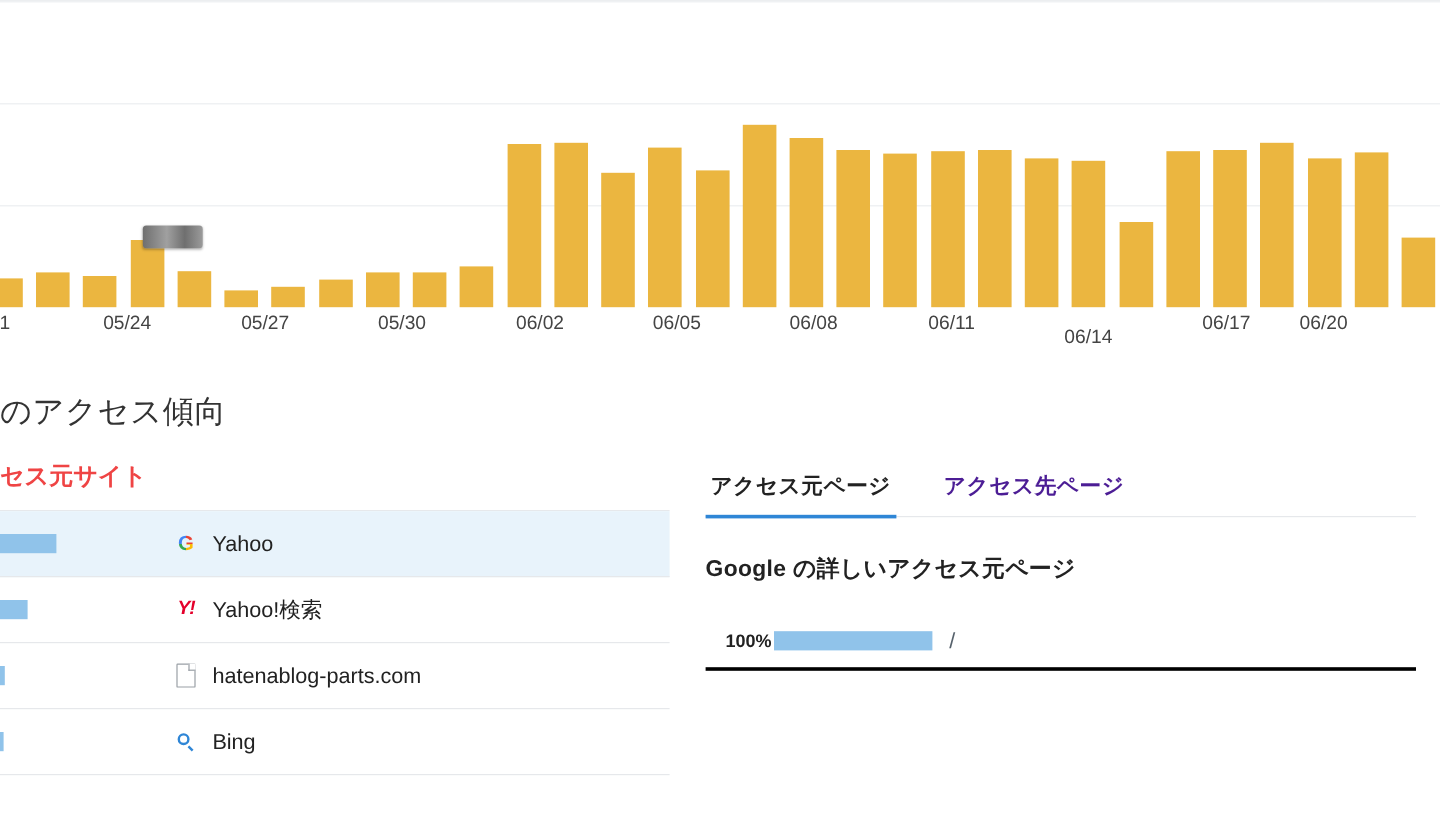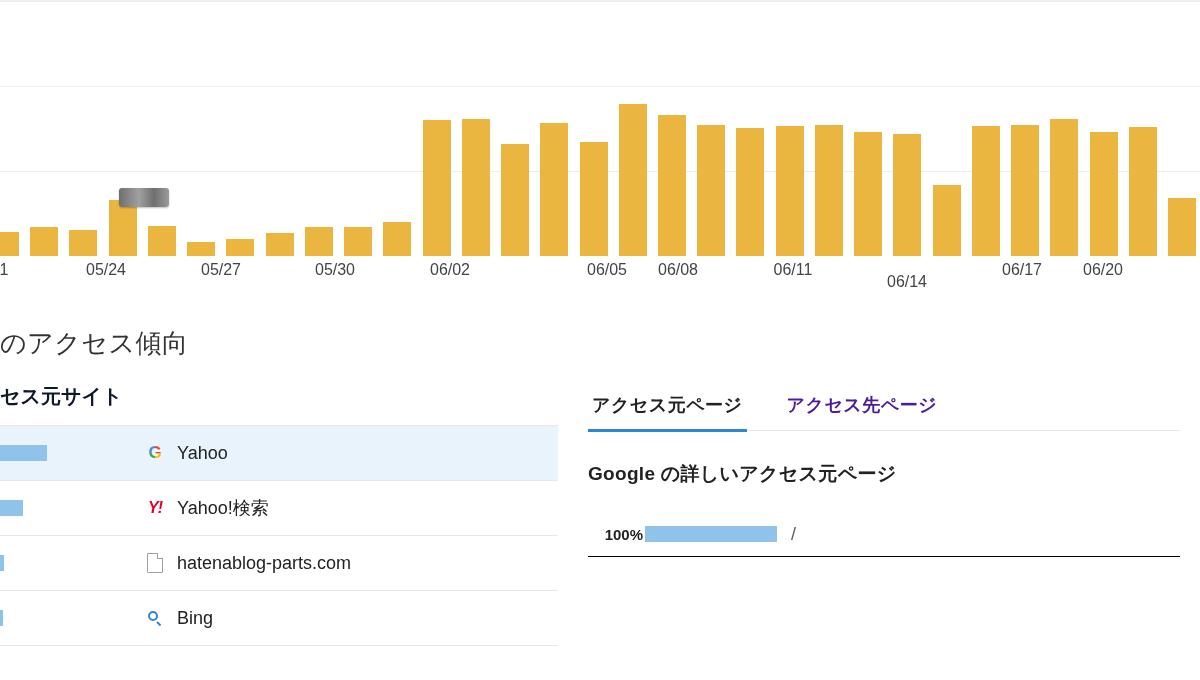--- a/index.html
+++ b/index.html
@@ -81,21 +81,21 @@
     flex: none;
   }
   .col-right {
     flex: 1;
     padding-left: 30px;
     padding-right: 20px;
   }
   .panel-title {
     font-size: 20px;
     font-weight: 600;
-    color: #0f172a;
+    color: #ef4444;
     margin: 0 0 15px 0;
   }
   .source-list {
     border-top: 1px solid #e6e8eb;
   }
   .source-row {
     display: flex;
     align-items: center;
     height: 54px;
     border-bottom: 1px solid #e6e8eb;
@@ -218,21 +218,21 @@
     font-size: 19px;
     font-weight: 700;
     color: #222;
     margin: 0 0 25px 0;
     letter-spacing: .3px;
   }
   .detail-row {
     display: flex;
     align-items: center;
     height: 44px;
-    border-bottom: 1px solid #000000;
+    border-bottom: 3px solid #000000;
   }
   .detail-pct {
     font-size: 15px;
     font-weight: 700;
     color: #222;
     width: 55px;
     flex: none;
     text-align: right;
     padding-right: 2px;
   }
@@ -288,21 +288,21 @@
       <div class="bar" style="left: 1168px; height: 58.0125px;"></div>
     </div>
   <div class="chart-badge"></div>
 </div>
 <div class="chart-axis" id="chart-axis">
     <span class="tick" style="left: 4px;">1</span>
     <span class="tick" style="left: 106px;">05/24</span>
     <span class="tick" style="left: 221px;">05/27</span>
     <span class="tick" style="left: 335px;">05/30</span>
     <span class="tick" style="left: 450px;">06/02</span>
-    <span class="tick" style="left: 564px; margin-left: 43px;">06/05</span>
+    <span class="tick" style="left: 564px;">06/05</span>
     <span class="tick" style="left: 678px;">06/08</span>
     <span class="tick" style="left: 793px;">06/11</span>
     <span class="tick" style="left: 907px; margin-top: 12px;">06/14</span>
     <span class="tick" style="left: 1022px;">06/17</span>
     <span class="tick" style="left: 1103px;">06/20</span>
   </div>
 
 <div class="section-title">のアクセス傾向</div>
 
 <div class="columns">

